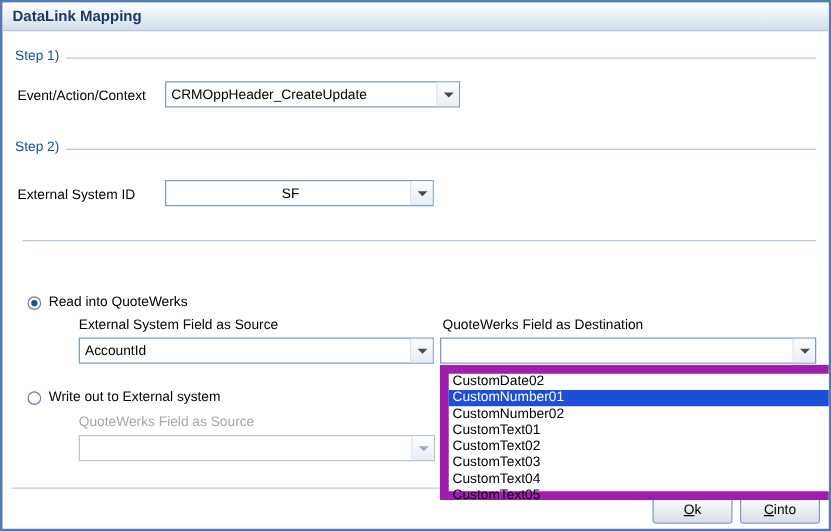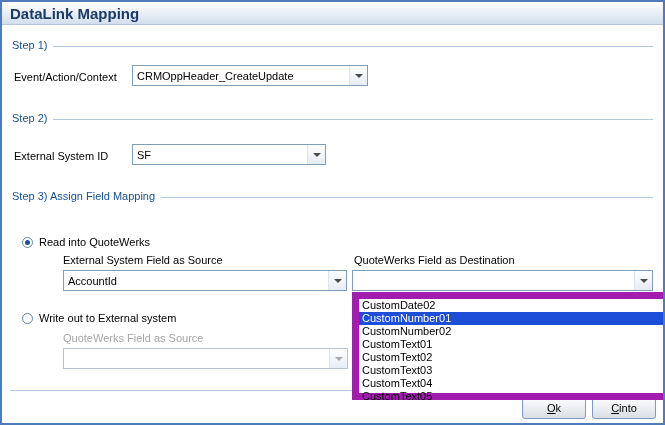--- a/index.html
+++ b/index.html
@@ -1,19 +1,19 @@
 <!DOCTYPE html>
 <html><head>
 <meta charset="utf-8">
 <style>
   html,body{margin:0;padding:0;background:#ffffff;}
   body{width:665px;height:425px;font-family:"Liberation Sans",sans-serif;font-size:11px;color:#000;}
   .dialog{position:relative;width:665px;height:425px;box-sizing:border-box;border:2px solid #4f7cb8;background:#fff;overflow:hidden;}
   .titlebar{height:22px;background:linear-gradient(180deg,#ffffff,#d2deee);border-bottom:1px solid #b7c6da;display:flex;align-items:center;padding-left:8px;}
-  .titlebar .title{font-weight:bold;color:#1c3a66;font-size:15px;}
+  .titlebar .title{font-weight:bold;color:#1c3a66;font-size:12px;}
   .step{position:absolute;left:10px;right:10px;display:flex;align-items:center;color:#17518f;white-space:nowrap;}
   .step .rule{flex:1;height:1px;background:#b3c9e2;margin-left:6px;margin-top:2px;}
   .lbl{position:absolute;white-space:nowrap;}
   .lbl.gray{color:#a6a6a6;}
   .combo{position:absolute;height:21px;box-sizing:border-box;border:1px solid #7f9db9;background:#fff;display:flex;align-items:center;}
   .combo .val{flex:1;padding-left:4px;white-space:nowrap;overflow:hidden;}
   .combo .btn{width:17px;align-self:stretch;display:flex;align-items:center;justify-content:center;background:linear-gradient(180deg,#fdfdfe,#e7edf5);border-left:1px solid #dde4ee;}
   .tri{width:0;height:0;border-left:4px solid transparent;border-right:4px solid transparent;border-top:4px solid #4a4a4a;}
   .combo.disabled{border-color:#b9c4d2;}
   .combo.disabled .tri{border-top-color:#a8a8a8;}
@@ -53,29 +53,28 @@
     <span class="btn">
         <span class="tri"></span>
       </span>
   </div>
 
   <div class="step" style="top:110px;">
     <span>Step 2)</span>
     <div class="rule"></div>
   </div>
   <div class="lbl" style="left:12px;top:148px;">External System ID</div>
-  <div class="combo" style="left:130px;top:142px;width:194px;">
+  <div class="combo" style="left:130px;top:142px;width:215px;text-align:center;">
     <span class="val">SF</span>
     <span class="btn">
         <span class="tri"></span>
       </span>
   </div>
 
   <div class="step" style="top:188px;">
-    <span>Step 3)  Assign Field Mapping</span>
     <div class="rule"></div>
   </div>
 
   <div class="radiorow" style="left:20px;top:234px;">
     <span class="radio checked"></span>
     <span>Read into QuoteWerks</span>
   </div>
 
   <div class="lbl" style="left:352px;top:252px;">QuoteWerks Field as Destination</div>
   <div class="lbl" style="left:61px;top:252px;">External System Field as Source</div>

